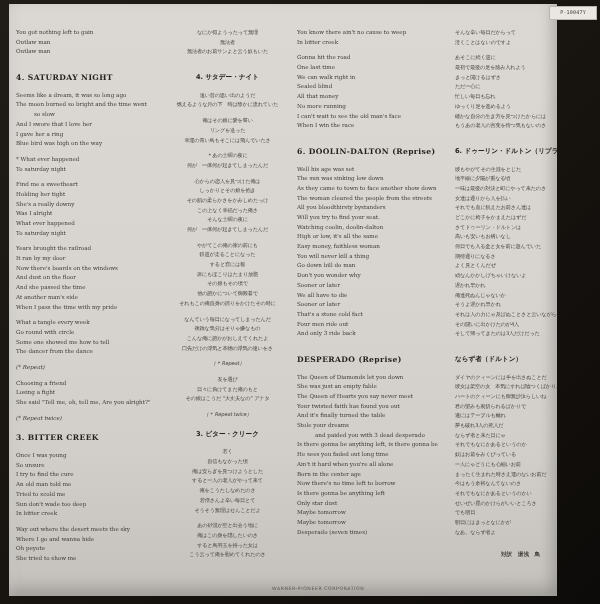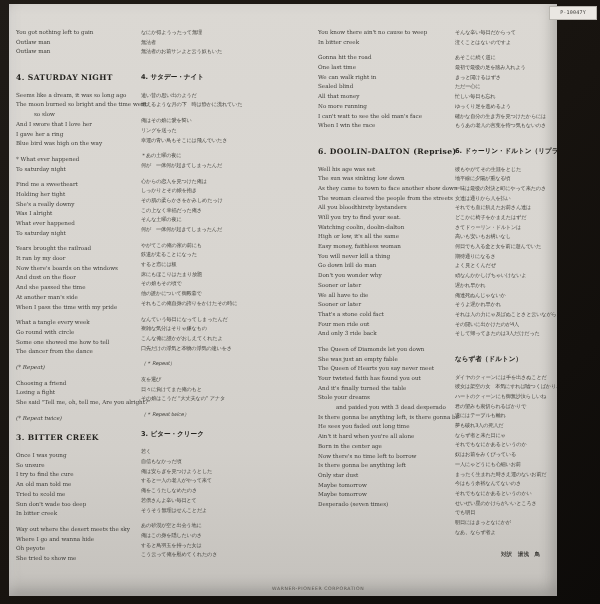--- a/index.html
+++ b/index.html
@@ -9,22 +9,22 @@
     font-family:"DejaVu Serif", serif;
   }
   .paper{
     position:absolute;left:9px;top:4px;width:548px;height:592px;
     background:linear-gradient(180deg,#dbd8d3 0%,#d8d5d0 45%,#d2cfca 75%,#c4c1bc 100%);
     box-shadow:inset -8px 0 12px rgba(0,0,0,0.10), inset 0 -10px 14px rgba(0,0,0,0.14), inset 4px 2px 8px rgba(255,255,255,0.25);
     overflow:hidden;
   }
   .col{position:absolute;top:24px;}
   .col1{left:7px;width:142px;}
-  .col2{left:132px;width:141px;}
-  .col3{left:309px;width:156px;}
+  .col2{left:148px;width:141px;text-align:center;}
+  .col3{left:288px;width:156px;}
   .col4{left:446px;width:102px;}
   .en{font-family:"DejaVu Serif", serif;font-size:5.6px;color:#3c3b37;}
   .ja{font-family:"DejaVu Sans", sans-serif;font-size:5.2px;color:#45443f;letter-spacing:-0.2px;}
   .line{height:9.7px;line-height:9.7px;white-space:nowrap;overflow:visible;}
   .blank{height:6px;}
   .heading{font-weight:bold;color:#24231f;margin:10px 0 8px;height:auto;}
   .en .heading{font-size:7.6px;letter-spacing:0.4px;}
   .ja .heading{font-size:6.6px;letter-spacing:0;}
   .repeat{font-style:italic;}
   .indent{padding-left:18px;}
@@ -187,20 +187,21 @@
       <div class="line">You will never kill a thing</div>
       <div class="line">Go down bill do man</div>
       <div class="line">Don't you wonder why</div>
       <div class="line">Sooner or later</div>
       <div class="line">We all have to die</div>
       <div class="line">Sooner or later</div>
       <div class="line">That's a stone cold fact</div>
       <div class="line">Four men ride out</div>
       <div class="line">And only 3 ride back</div>
       <div class="blank"></div>
+      <div class="line heading">DESPERADO (Reprise)</div>
       <div class="line">The Queen of Diamonds let you down</div>
       <div class="line">She was just an empty fable</div>
       <div class="line">The Queen of Hearts you say never meet</div>
       <div class="line">Your twisted faith has found you out</div>
       <div class="line">And it's finally turned the table</div>
       <div class="line">Stole your dreams</div>
       <div class="line indent">and paided you with 3 dead desperado</div>
       <div class="line">Is there gonna be anything left, is there gonna be</div>
       <div class="line">He sees you faded out long time</div>
       <div class="line">Ain't it hard when you're all alone</div>

